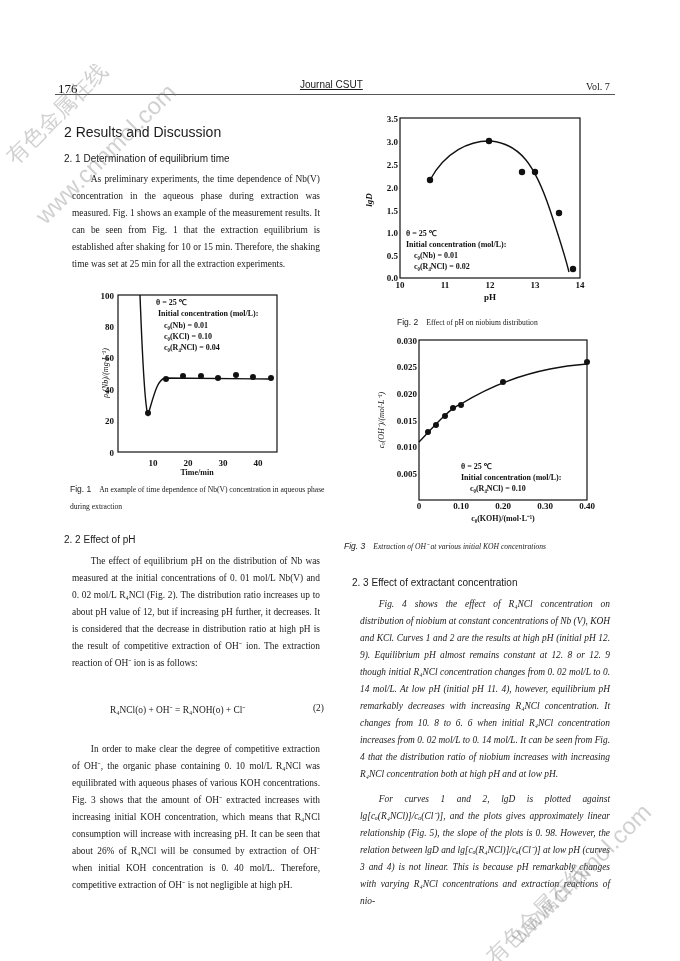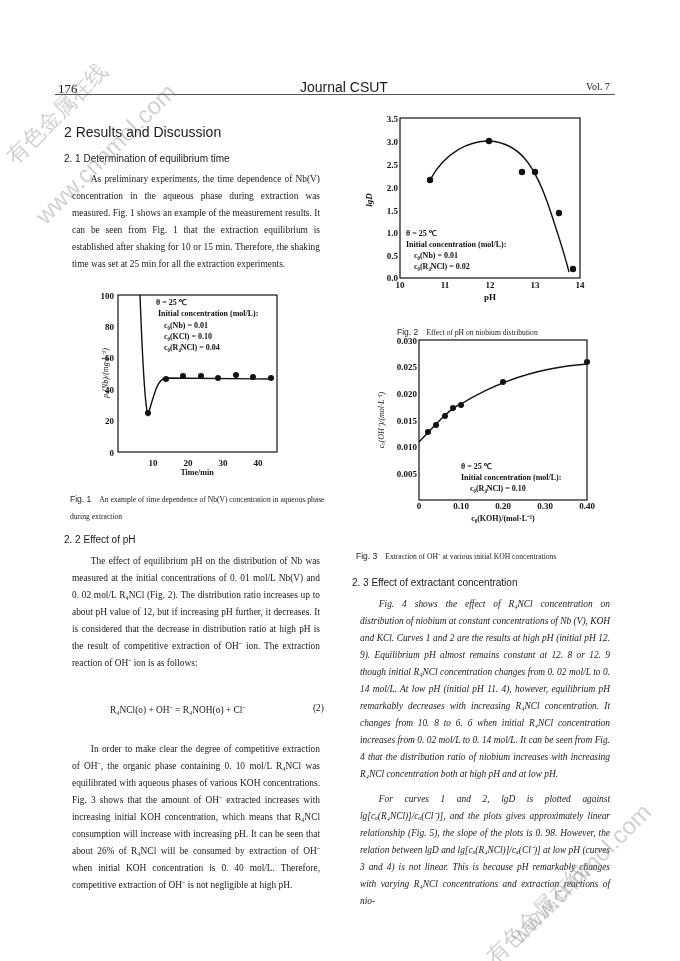--- a/index.html
+++ b/index.html
@@ -1,29 +1,29 @@
 <!DOCTYPE html>
 <html><head>
 <meta charset="utf-8">
 <style>
   html, body { margin:0; padding:0; background:#ffffff; }
   body { width:680px; height:961px; position:relative; overflow:hidden;
          font-family:"Liberation Serif", serif; color:#1a1a1a; }
   .abs { position:absolute; }
   .header-line { position:absolute; left:55px; top:94px; width:560px; height:1px; background:#555; }
   .pagenum { left:58px; top:81px; font-size:13px; }
-  .journal { left:300px; top:79px; font-size:14px; font-family:"Liberation Sans", sans-serif; }
+  .journal { left:300px; top:79px; font-size:10px; font-family:"Liberation Sans", sans-serif;text-decoration:underline; }
   .vol { left:586px; top:81px; font-size:10px; }
   .h2 { font-family:"Liberation Sans", sans-serif; font-size:14px; }
   .h3 { font-family:"Liberation Sans", sans-serif; font-size:10px; }
   .para { font-size:9.4px; line-height:17px; text-align:justify; text-align-last:left; }
   .para p { margin:8px; }
   .para .indent { text-indent:2em; }
   .eq { font-size:9.4px; }
-  .caption { font-size:7.6px; line-height:17px;margin-top:10px; }
+  .caption { font-size:7.6px; line-height:17px; }
   .caption b { font-family:"Liberation Sans", sans-serif; font-weight:normal; font-size:8.5px; margin-right:8px; }
   svg text { font-family:"Liberation Serif", serif; }
   .wm { position:absolute; color:rgba(120,120,120,0.35); font-family:"Liberation Sans", sans-serif;
         transform-origin:left top; white-space:nowrap; pointer-events:none; }
 </style>
 </head>
 <body>
 
 <div class="abs pagenum">176</div>
 <div class="abs journal">Journal CSUT</div>
@@ -160,21 +160,21 @@
     <circle cx="101" cy="75" r="3"></circle>
     <circle cx="143" cy="52" r="3"></circle>
     <circle cx="227" cy="32" r="3"></circle>
   </g>
   <g font-size="8" fill="#111" font-weight="bold">
     <text x="101" y="139">θ = 25 ℃</text>
     <text x="101" y="150">Initial concentration (mol/L):</text>
     <text x="110" y="161">c₀(R₄NCl) = 0.10</text>
   </g>
 </svg>
-<div class="abs caption" style="left:356px; top:538px;">
+<div class="abs caption" style="left:344px; top:538px;font-style:italic;">
   <b>Fig. 3</b><span>Extraction of OH⁻ at various initial KOH concentrations</span>
 </div>
 
 <div class="abs h3" style="left:352px; top:577px;">2. 3   Effect of extractant concentration</div>
 <div class="abs para" style="left:352px; top:588px; width:266px;font-style:italic;">
   <p class="indent">Fig. 4 shows the effect of R₄NCl concentration on distribution of niobium at constant concentrations of Nb (V), KOH and KCl. Curves 1 and 2 are the results at high pH (initial pH 12. 9). Equilibrium pH almost remains constant at 12. 8 or 12. 9 though initial R₄NCl concentration changes from 0. 02 mol/L to 0. 14 mol/L. At low pH (initial pH 11. 4), however, equilibrium pH remarkably decreases with increasing R₄NCl concentration. It changes from 10. 8 to 6. 6 when initial R₄NCl concentration increases from 0. 02 mol/L to 0. 14 mol/L. It can be seen from Fig. 4 that the distribution ratio of niobium increases with increasing R₄NCl concentration both at high pH and at low pH.</p>
   <p class="indent">For curves 1 and 2, lgD is plotted against lg[cₒ(R₄NCl)]/cₐ(Cl⁻)], and the plots gives approximately linear relationship (Fig. 5), the slope of the plots is 0. 98. However, the relation between lgD and lg[cₒ(R₄NCl)]/cₐ(Cl⁻)] at low pH (curves 3 and 4) is not linear. This is because pH remarkably changes with varying R₄NCl concentrations and extraction reactions of nio-</p>
 </div>
 
 <div class="wm" style="left:0px; top:150px; font-size:22px; transform:rotate(-45deg);">有色金属在线</div>

